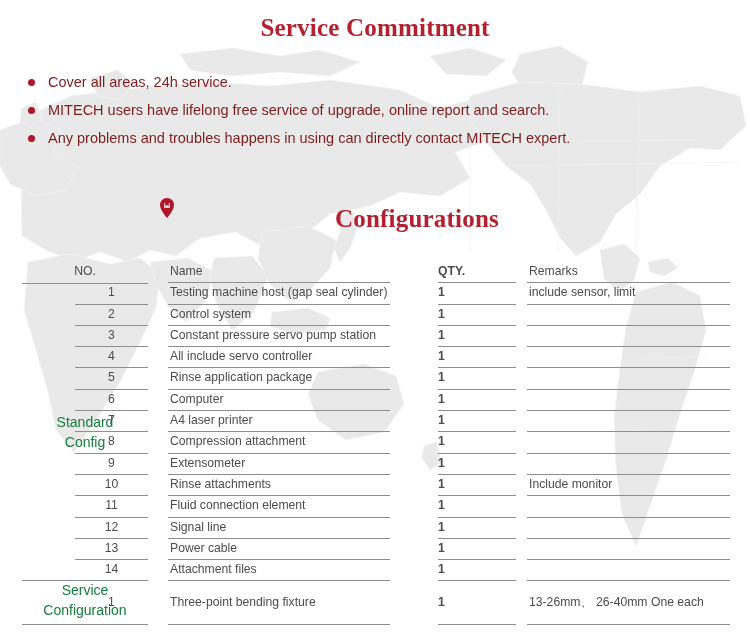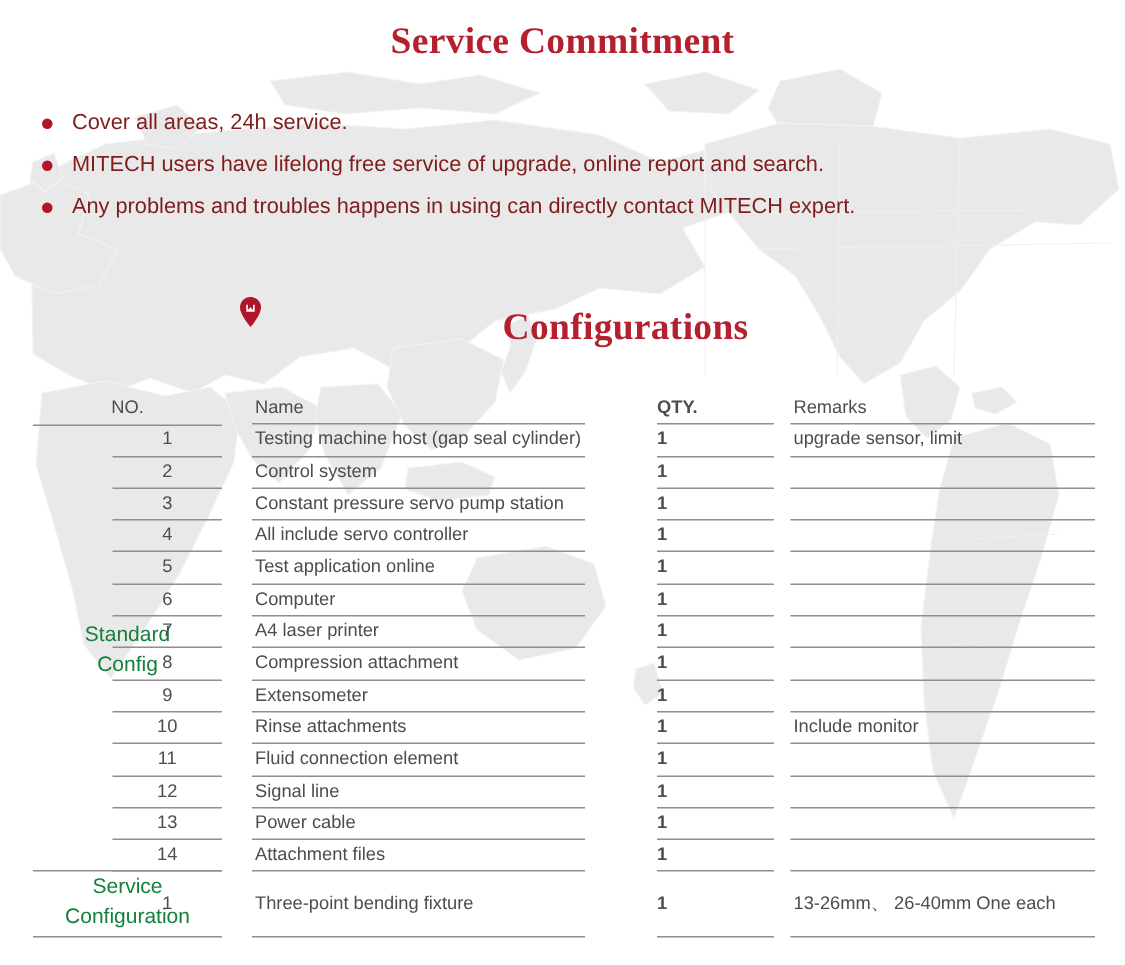--- a/index.html
+++ b/index.html
@@ -245,21 +245,21 @@
       <div class="cell c-name ruled">Name</div>
       <div class="cell c-qty ruled">QTY.</div>
       <div class="cell c-rem ruled">Remarks</div>
     </div>
 
     <div id="rows-host">
         <div class="trow">
           <div class="cell c-no ruled">1</div>
           <div class="cell c-name ruled">Testing machine host (gap seal cylinder)</div>
           <div class="cell c-qty ruled">1</div>
-          <div class="cell c-rem ruled">upgrade sensor, limit</div>
+          <div class="cell c-rem ruled">include sensor, limit</div>
         </div>
         <div class="trow">
           <div class="cell c-no ruled">2</div>
           <div class="cell c-name ruled">Control system</div>
           <div class="cell c-qty ruled">1</div>
           <div class="cell c-rem ruled"></div>
         </div>
         <div class="trow">
           <div class="cell c-no ruled">3</div>
           <div class="cell c-name ruled">Constant pressure servo pump station</div>
@@ -267,21 +267,21 @@
           <div class="cell c-rem ruled"></div>
         </div>
         <div class="trow">
           <div class="cell c-no ruled">4</div>
           <div class="cell c-name ruled">All include servo controller</div>
           <div class="cell c-qty ruled">1</div>
           <div class="cell c-rem ruled"></div>
         </div>
         <div class="trow">
           <div class="cell c-no ruled">5</div>
-          <div class="cell c-name ruled">Test application online</div>
+          <div class="cell c-name ruled">Rinse application package</div>
           <div class="cell c-qty ruled">1</div>
           <div class="cell c-rem ruled"></div>
         </div>
         <div class="trow">
           <div class="cell c-no ruled">6</div>
           <div class="cell c-name ruled">Computer</div>
           <div class="cell c-qty ruled">1</div>
           <div class="cell c-rem ruled"></div>
         </div>
         <div class="trow">

